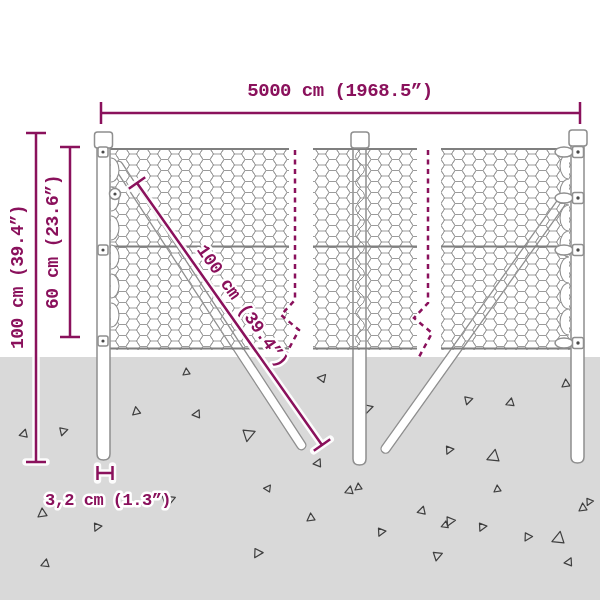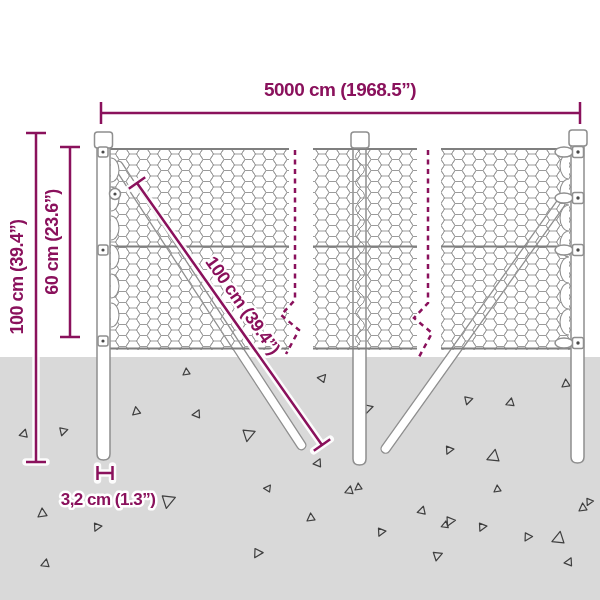--- a/index.html
+++ b/index.html
@@ -1,18 +1,18 @@
 <!DOCTYPE html>
 <html style="--dimension: #8a115c; --ground: #d9d9d9; --mesh: #9b9b9b; --wire: #7f7f7f; --post-outline: #8f8f8f; --triangle: #3f3f3f; --background: #ffffff;"><head>
 <meta charset="utf-8">
 <style>
   html,body{margin:0;padding:0;background:#fff;}
   .stage{
     position:relative;width:600px;height:600px;background:var(--background,#fff);
-    font-family:Liberation Sans, sans-serif;overflow:hidden;
+    font-family:Liberation Mono, monospace;overflow:hidden;
   }
   svg{display:block;}
   .ground{fill:var(--ground,#d9d9d9);}
   .tri{fill:none;stroke:var(--triangle,#3f3f3f);stroke-width:1.2;stroke-linejoin:round;}
   .post,.cap,.fitting,.wing{fill:#ffffff;stroke:var(--post-outline,#8f8f8f);stroke-width:1.5;}
   .strut{fill:#ffffff;stroke:var(--post-outline,#9a9a9a);stroke-width:1.3;}
   .mesh-cell{stroke:var(--mesh,#9b9b9b);stroke-width:1;fill:none;}
   .wire{stroke:var(--wire,#7f7f7f);stroke-width:1.8;}
   .squiggle{fill:none;stroke:var(--post-outline,#8f8f8f);stroke-width:1;}
   .loops{fill:#ffffff;stroke:var(--post-outline,#8f8f8f);stroke-width:1.1;}

